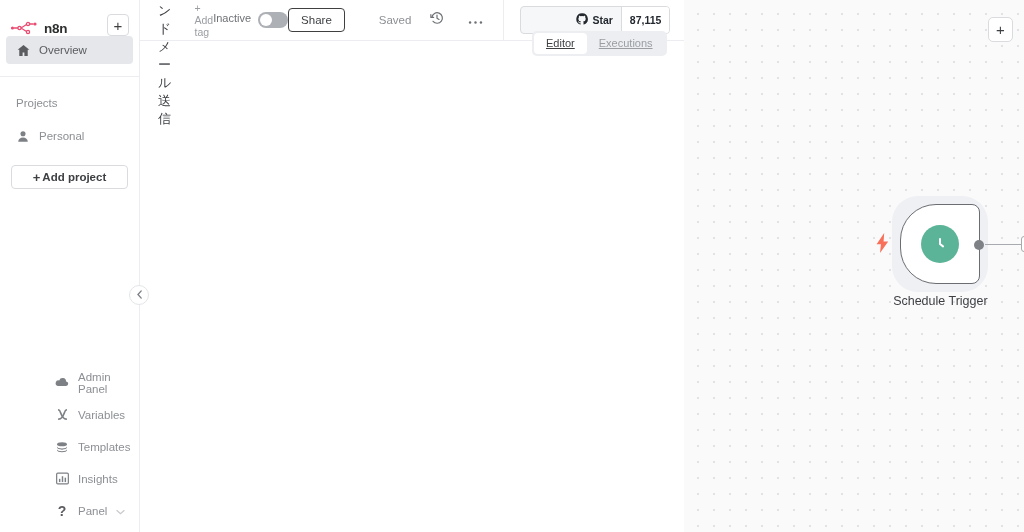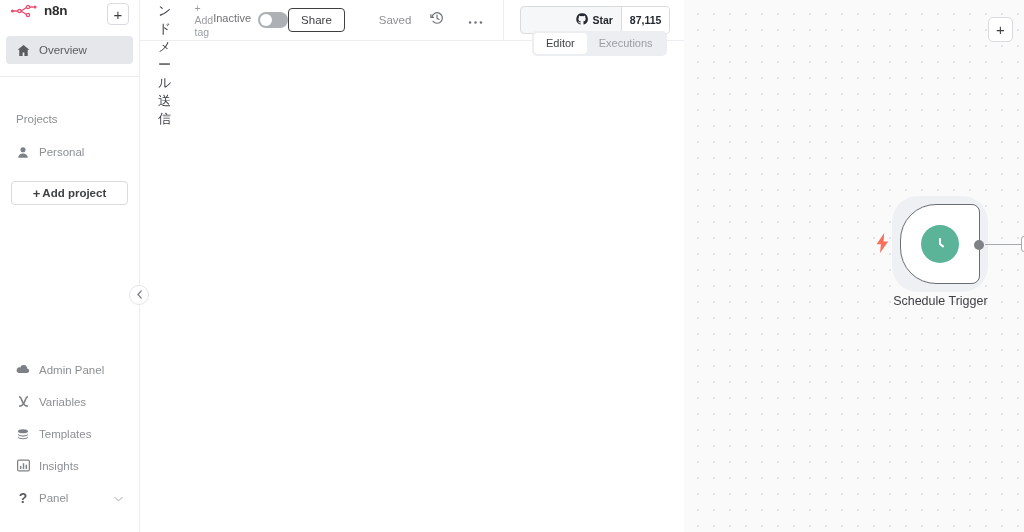--- a/index.html
+++ b/index.html
@@ -16,21 +16,21 @@
   #sidebar {
     width: 140px; height: 532px;
     background: #ffffff;
     border-right: 1px solid #ebedf0;
     display: flex; flex-direction: column;
     position: relative;
     flex: 0 0 140px;
   }
   .sb-top { padding: 0; }
   .sb-brand-row {
-    height: 33px; display: flex; align-items: flex-start;
+    height: 33px; display: flex; align-items: flex-end;
     padding: 0 10px 0 10px; gap: 6px;
     margin-top: 3px;
   }
   .logo-mark { width: 28px; height: 16px; flex: 0 0 28px; }
   .brand-text {
     font-size: 13.5px; font-weight: bold; color: #2d2e2e;
     letter-spacing: -0.2px;
   }
   .new-wf-btn {
     margin-left: auto;
@@ -45,30 +45,30 @@
     display: flex; align-items: center; gap: 9px;
     padding: 0 10px; font-size: 11.5px; color: #8c8f94;
     cursor: pointer;
   }
   .sb-item.active { background: #e5e7ea; color: #5a5c60; }
   .sb-item .ic { width: 14px; display: flex; align-items: center; justify-content: center; flex: 0 0 14px; }
   .sb-divider { height: 1px; background: #ebedf0; margin: 12px 0 0 0; }
 
   .sb-section-label {
     font-size: 11.5px; color: #8c8f94;
-    padding: 0 16px; margin-top: 36px; margin-bottom: 13px;
+    padding: 0 16px; margin-top: 20px; margin-bottom: 13px;
   }
   .add-project-btn {
     margin: 15px 11px 0 11px;
     height: 24px; border: 1px solid #d9dbde; border-radius: 4px;
     background: #fff; display: flex; align-items: center; justify-content: center;
     gap: 2px; font-size: 11.5px; font-weight: bold; color: #3e4043;
     cursor: pointer;
   }
-  .sb-bottom { margin-top: auto; padding-bottom: 17px; }
+  .sb-bottom { margin-top: auto; padding-bottom: 4px; margin-left: 39px; }
   .sb-bottom .sb-item { margin-bottom: 3px; height: 29px; }
   .chev-right { margin-left: auto; opacity: .55; }
 
   .collapse-btn {
     position: absolute; right: -10px; top: 285px;
     width: 20px; height: 20px; border-radius: 50%;
     background: #ffffff; border: 1px solid #e3e5e8;
     display: flex; align-items: center; justify-content: center;
     color: #7d8085; font-size: 9px; cursor: pointer; z-index: 40;
   }
@@ -128,21 +128,21 @@
   }
 
   
   .tabs {
     position: absolute; left: 392px; top: 31px;
     display: flex; background: #eceef1; border-radius: 5px;
     padding: 2px; gap: 0; z-index: 35;
   }
   .tab {
     padding: 4px 12px; font-size: 11px; border-radius: 4px;
-    color: #9a9da2; cursor: pointer; line-height: 1.2;
+    color: #9a9da2; cursor: pointer; line-height: 1.2; text-decoration: underline;
   }
   .tab.active { background: #ffffff; color: #3d3f43; }
 
   
   #canvas {
     flex: 1; position: relative; overflow: hidden;
     background-color: #fafafb;
     background-image: radial-gradient(#e0e2e6 1px, transparent 1px);
     background-size: 16px 16px;
     background-position: 6px 6px;

